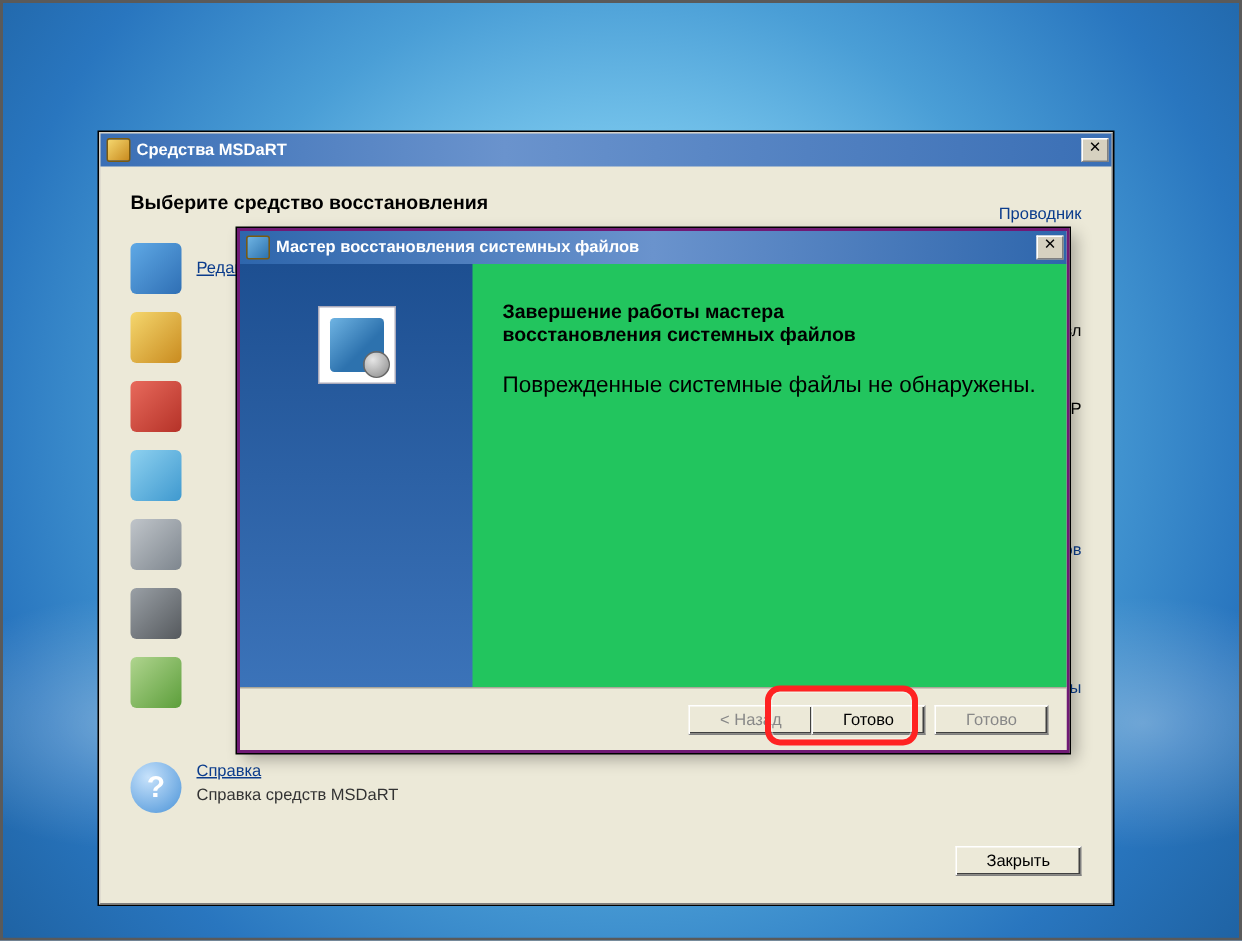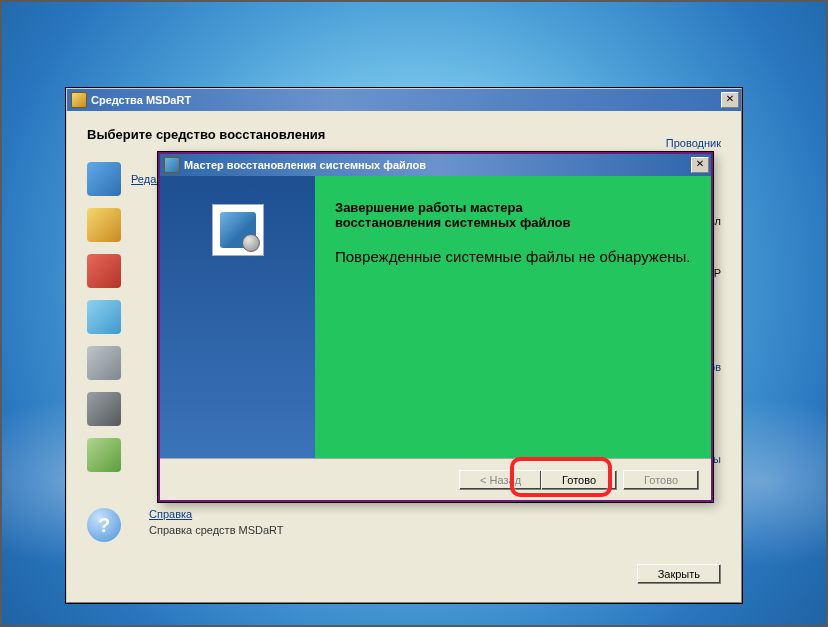--- a/index.html
+++ b/index.html
@@ -87,21 +87,21 @@
   .tool-icon.crash { background: linear-gradient(135deg,#e86a5c,#b53228); }
   .tool-icon.tcp { background: linear-gradient(135deg,#8ed1f0,#3f99cf); }
   .tool-icon.disk { background: linear-gradient(135deg,#c0c5ca,#7e868e); }
   .tool-icon.wipe { background: linear-gradient(135deg,#9aa0a6,#55595d); }
   .tool-icon.sysfiles { background: linear-gradient(135deg,#b0d58f,#5c9e3a); }
   .tool-icon.help { background: radial-gradient(circle at 35% 30%, #c7e2fb, #4a93d8); border-radius:50%; position:relative;}
   .tool-icon.help::after { content:"?"; position:absolute; inset:0; display:flex; align-items:center; justify-content:center; color:#fff; font-weight:bold; font-size:20px;}
 
   .tool-right-fragment { color:#0b3c8c; position:absolute; right: 20px; }
 
-  .help-block { display:flex; gap:28px; align-items:flex-start; position:absolute; bottom:60px; left:20px;}
+  .help-block { display:flex; gap:10px; align-items:flex-start; position:absolute; bottom:60px; left:20px;}
   .help-block .help-text { color:#000; text-decoration:none;}
   .help-block .help-link { color:#0b3c8c; text-decoration:underline; display:block; margin-bottom:4px;}
   .help-block .help-desc { color:#333;text-align:center;}
 
   .btn {
     background: #ece9d8;
     border: 1px solid #808080;
     border-top-color:#fff; border-left-color:#fff;
     box-shadow: inset -1px -1px #404040;
     padding: 3px 20px;

